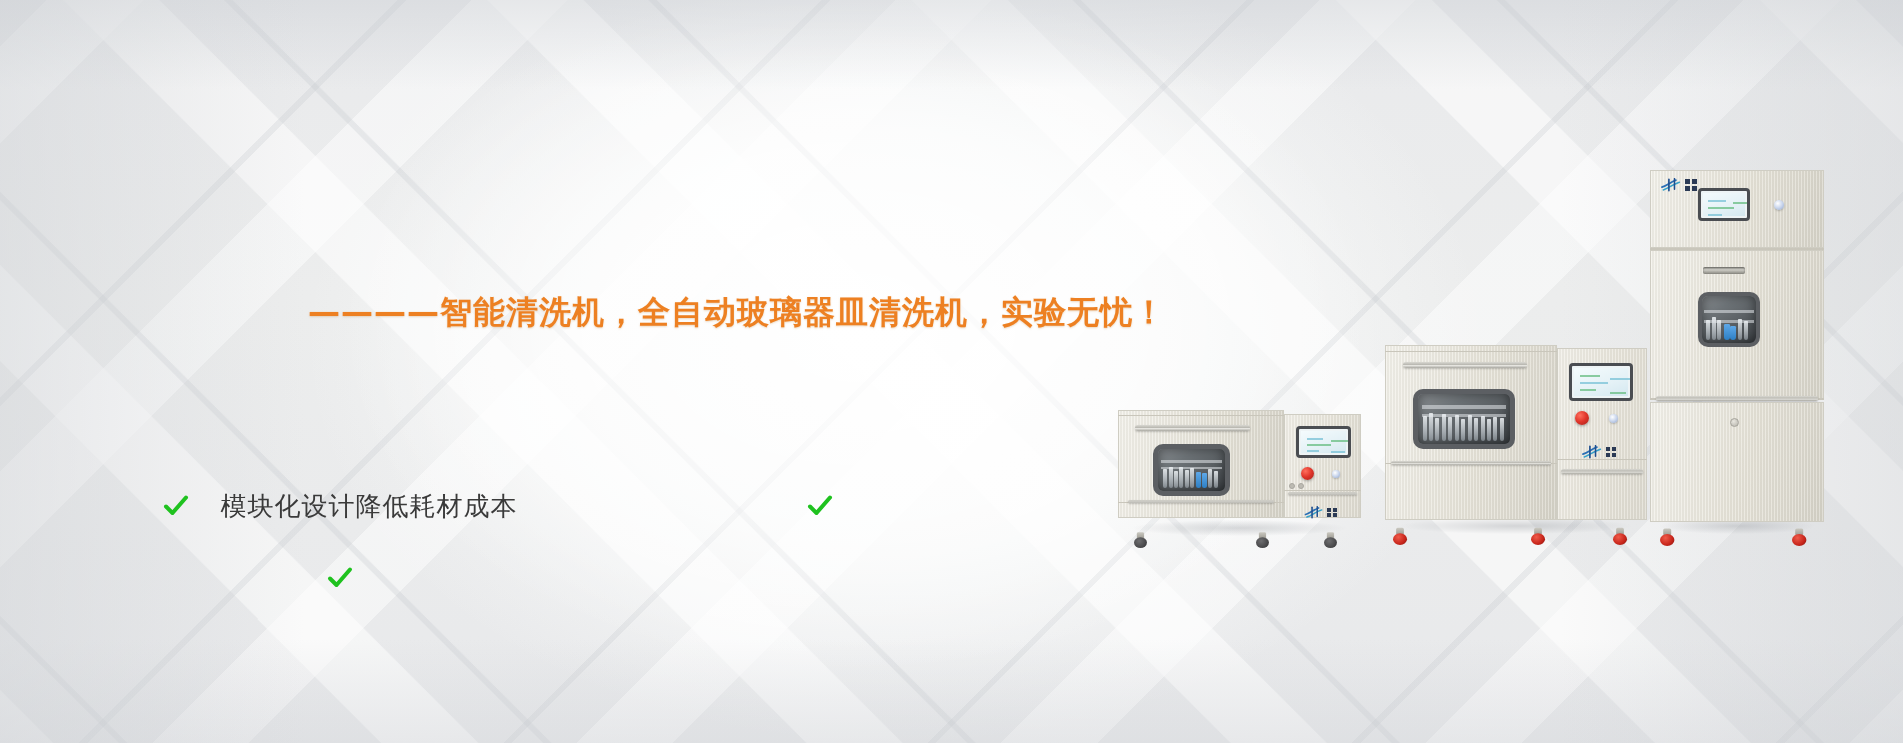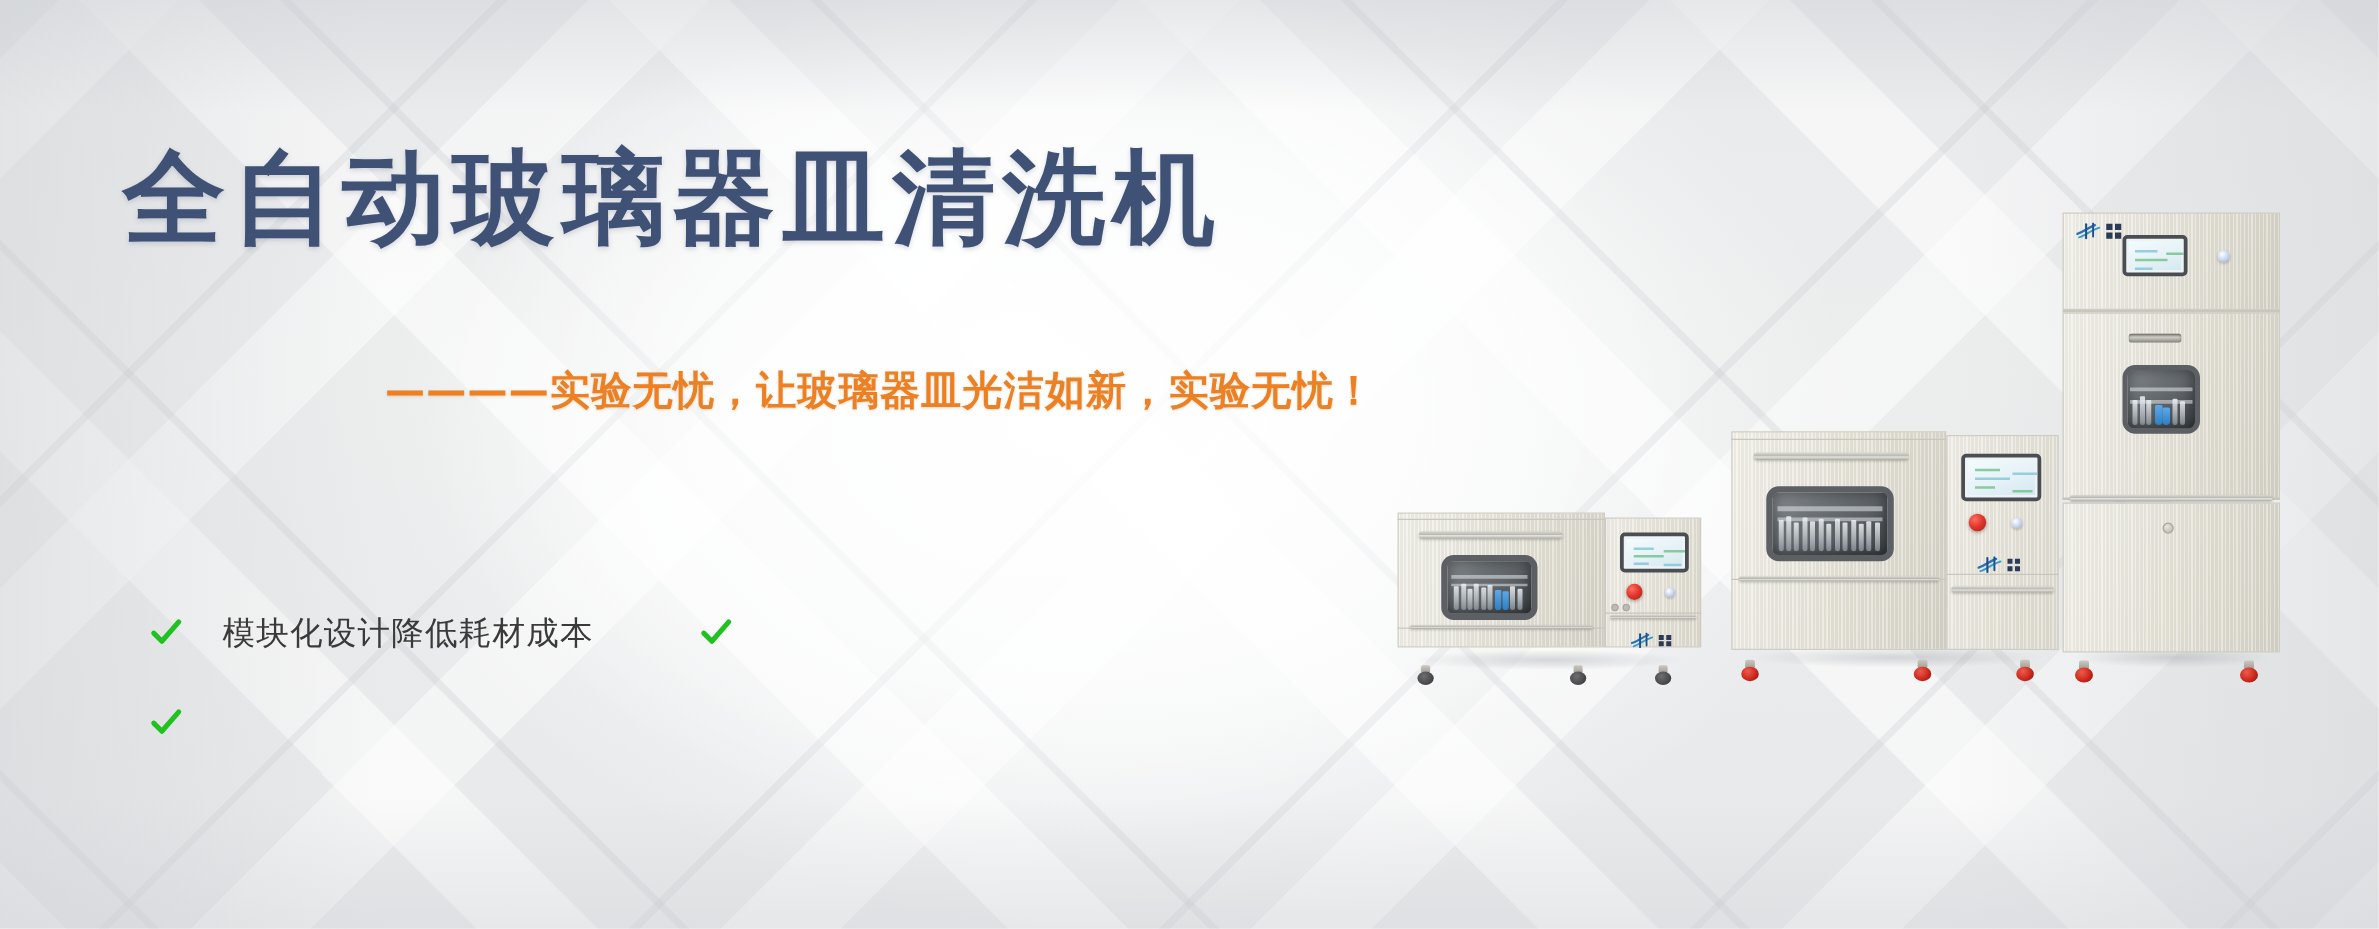--- a/index.html
+++ b/index.html
@@ -98,21 +98,21 @@
   }
 
   .features{
     position:absolute; left:120px; top:470px;
     width:990px;
     display:grid;
     grid-template-columns:440px 520px;
     grid-auto-rows:72px;
     align-items:center;
   }
-  .feature{ display:flex; align-items:center; gap:32px; }
+  .feature{ display:flex; align-items:center; gap:32px;justify-content:center; }
   .check{
     width:26px; height:26px; flex:0 0 26px;
     position:relative;
   }
   .check svg{ display:block; }
   .feat-text{
     font-family:"DejaVu Sans","Liberation Sans",sans-serif;
     font-size:26px; color:#3a3a3a; letter-spacing:1px;
     white-space:nowrap;
   }
@@ -234,23 +234,22 @@
 <div id="banner">
 
   <div class="bg-base"></div>
   <div class="bg-stripes"></div>
   <div class="bg-stripes2"></div>
   <div class="bg-glow"></div>
   <div class="bg-vignette"></div>
 
   <div class="copy">
 
-    <div class="headline">全自动玻璃器皿清洗机</div>
-
-    <div class="subline">————实验无忧，让玻璃器皿光洁如新，实验无忧！</div>
+
+    <div class="subline">————智能清洗机，全自动玻璃器皿清洗机，实验无忧！</div>
 
     <div class="features">
 
       <div class="feature">
         <span class="check">
           <svg width="26" height="26" viewBox="0 0 26 26">
             <path d="M3 13.5 L9.5 20 L23 4.5" fill="none" stroke="#1fc21f" stroke-width="4" stroke-linecap="round" stroke-linejoin="round"></path>
           </svg>
         </span>
         <span class="feat-text">模块化设计降低耗材成本</span>

